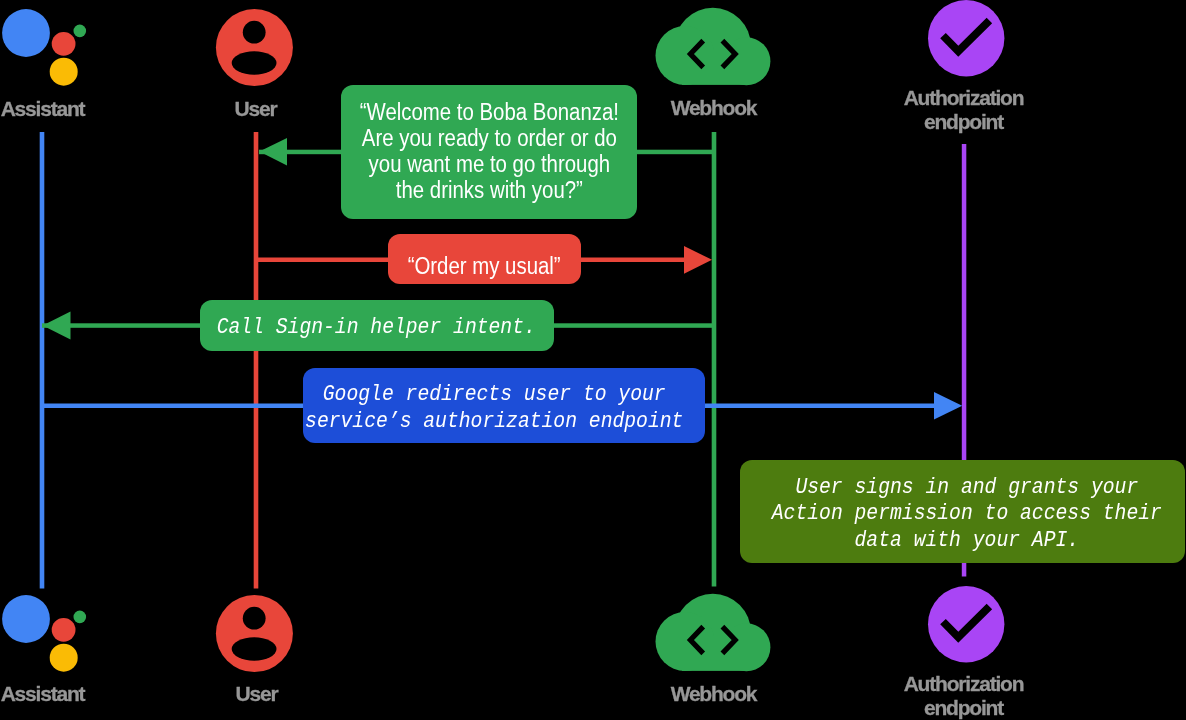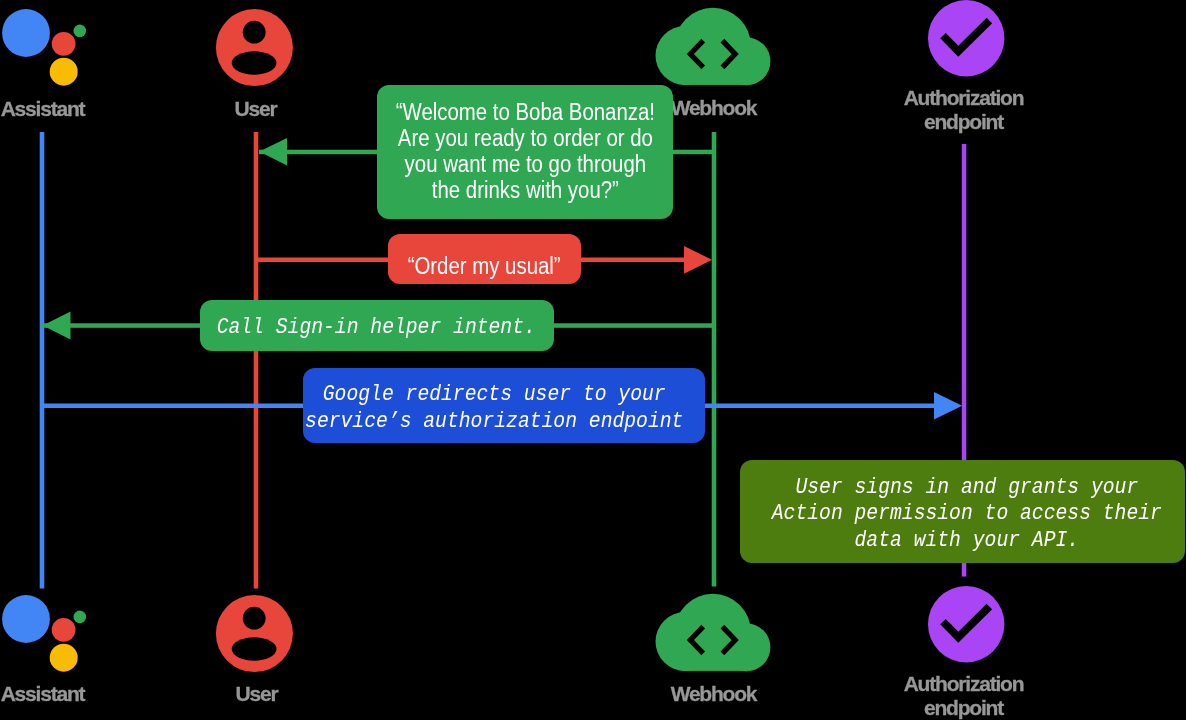--- a/index.html
+++ b/index.html
@@ -123,21 +123,21 @@
 
   <div class="actor" style="left:920px;top:586px;">
     <svg width="95" height="90">
       <circle cx="46.2" cy="38.2" r="38.2" fill="#a945f5"></circle>
       <path d="M23,35.6 L38.3,51.3 L69.4,20.4" fill="none" stroke="#000" stroke-width="7.8" stroke-linecap="butt" stroke-linejoin="miter"></path>
     </svg>
   </div>
   <div class="actor-label" style="left:883px;top:672px;width:161px;"><span>Authorization
 endpoint</span></div>
 
-  <div class="bubble b-sans" style="left: 341px; top: 85px; width: 296px; height: 134px; background: rgb(48, 168, 83); margin-left: 36px;">
+  <div class="bubble b-sans" style="left: 341px; top: 85px; width: 296px; height: 134px; background: rgb(48, 168, 83);">
     <div>
       <span class="tl">“Welcome to Boba Bonanza!</span>
       <span class="tl">Are you ready to order or do</span>
       <span class="tl">you want me to go through</span>
       <span class="tl">the drinks with you?”</span>
     </div>
   </div>
 
   <div class="bubble b-sans" style="left: 388px; top: 234px; width: 193px; height: 50px; padding-top: 16px; background: rgb(232, 70, 58);">
     <div>

